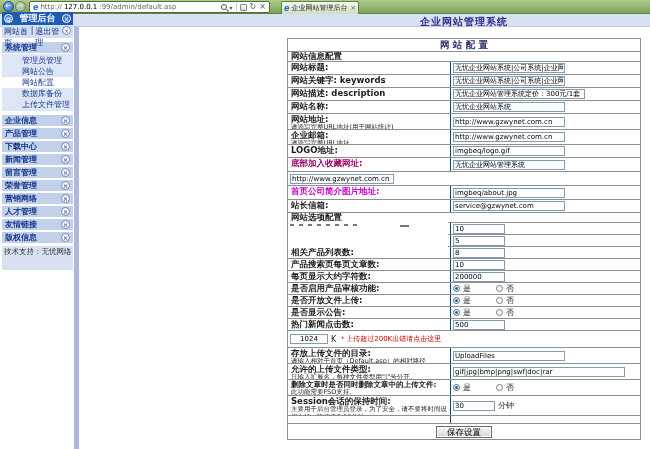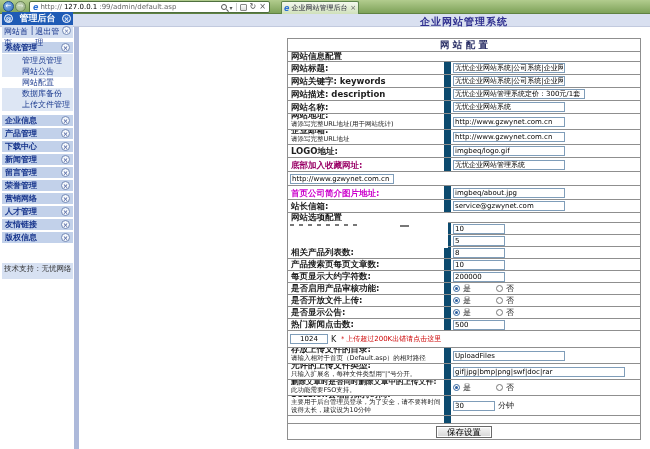--- a/index.html
+++ b/index.html
@@ -44,32 +44,32 @@
     justify-content:space-between;padding:0 2px;font-weight:bold;font-size:9px}
   .sb-links{height:12px;background:#d3def1;color:#16348c;display:flex;align-items:flex-start;
     gap:2px;padding:0 2px;margin-top:1px}
   .sb-links .circ{margin-left:auto}
   .sb-sec{height:11px;background:#c2d1ea;color:#16348c;font-weight:bold;display:flex;
     align-items:center;justify-content:space-between;padding:0 3px;margin-top:2px}
   .sb-sec.first{margin-top:4px}
   .sb-sub{background:#dde6f4;padding:1px 0;margin-top:1px}
   .sb-sub div{height:11px;line-height:11px;padding-left:20px;color:#1b3a8f}
   .sb-sub div.active{background:#fff}
-  .sb-foot{height:16px;line-height:12px;background:#d7e1f2;color:#333;padding-left:2px;margin-top:20px;font-size:7.5px}
+  .sb-foot{height:24px;line-height:12px;background:#d7e1f2;color:#333;padding-left:2px;margin-top:3px;font-size:7.5px}
   .circ{width:9px;height:9px;border-radius:50%;background:#f4f7fb;border:1px solid #7288b5;
     color:#44599a;font-size:6px;line-height:7px;text-align:center;display:inline-block;flex:none}
   .circ.light{background:#3a73c9;border-color:#fff;color:#fff}
 
   
   .ftable{position:absolute;left:287px;top:38px;width:354px;border:1px solid #8f8f8f;
     background:#fff;font-size:8.5px;color:#1c1c1c}
   .frow{display:flex;border-bottom:1px solid #8f8f8f}
   .frow:last-child{border-bottom:none}
-  .lc{width:163px;border-right:7px solid #0c4a6e;padding:1px 3px;font-weight:bold;
-    display:flex;flex-direction:column;justify-content:flex-end;line-height:1.1;overflow:hidden}
+  .lc{width:163px;border-right:1px solid #0c4a6e;padding:1px 3px;font-weight:bold;
+    display:flex;flex-direction:column;justify-content:flex-start;line-height:1.1;overflow:hidden}
   .lbl{white-space:nowrap}
   .vc{flex:1;display:flex;align-items:center;padding:0 2px;gap:3px;overflow:hidden}
   .trow{justify-content:center;align-items:center;font-weight:bold;font-size:9.5px;color:#2a2f66;display:flex}
   .sechead{padding:0 3px;font-weight:bold;display:flex;align-items:center}
   .sub{font-weight:normal;font-size:6.5px;color:#222;white-space:normal;line-height:1.15}
   .tin{height:10px;border:1px solid #7f9db9;font-size:7px;padding:0 1px;width:112px;
     font-family:inherit;background:#fff;color:#000}
   .num{width:52px}
   .note{color:#cc0000;font-size:7px;white-space:nowrap}
   .suffix{font-size:8px}

